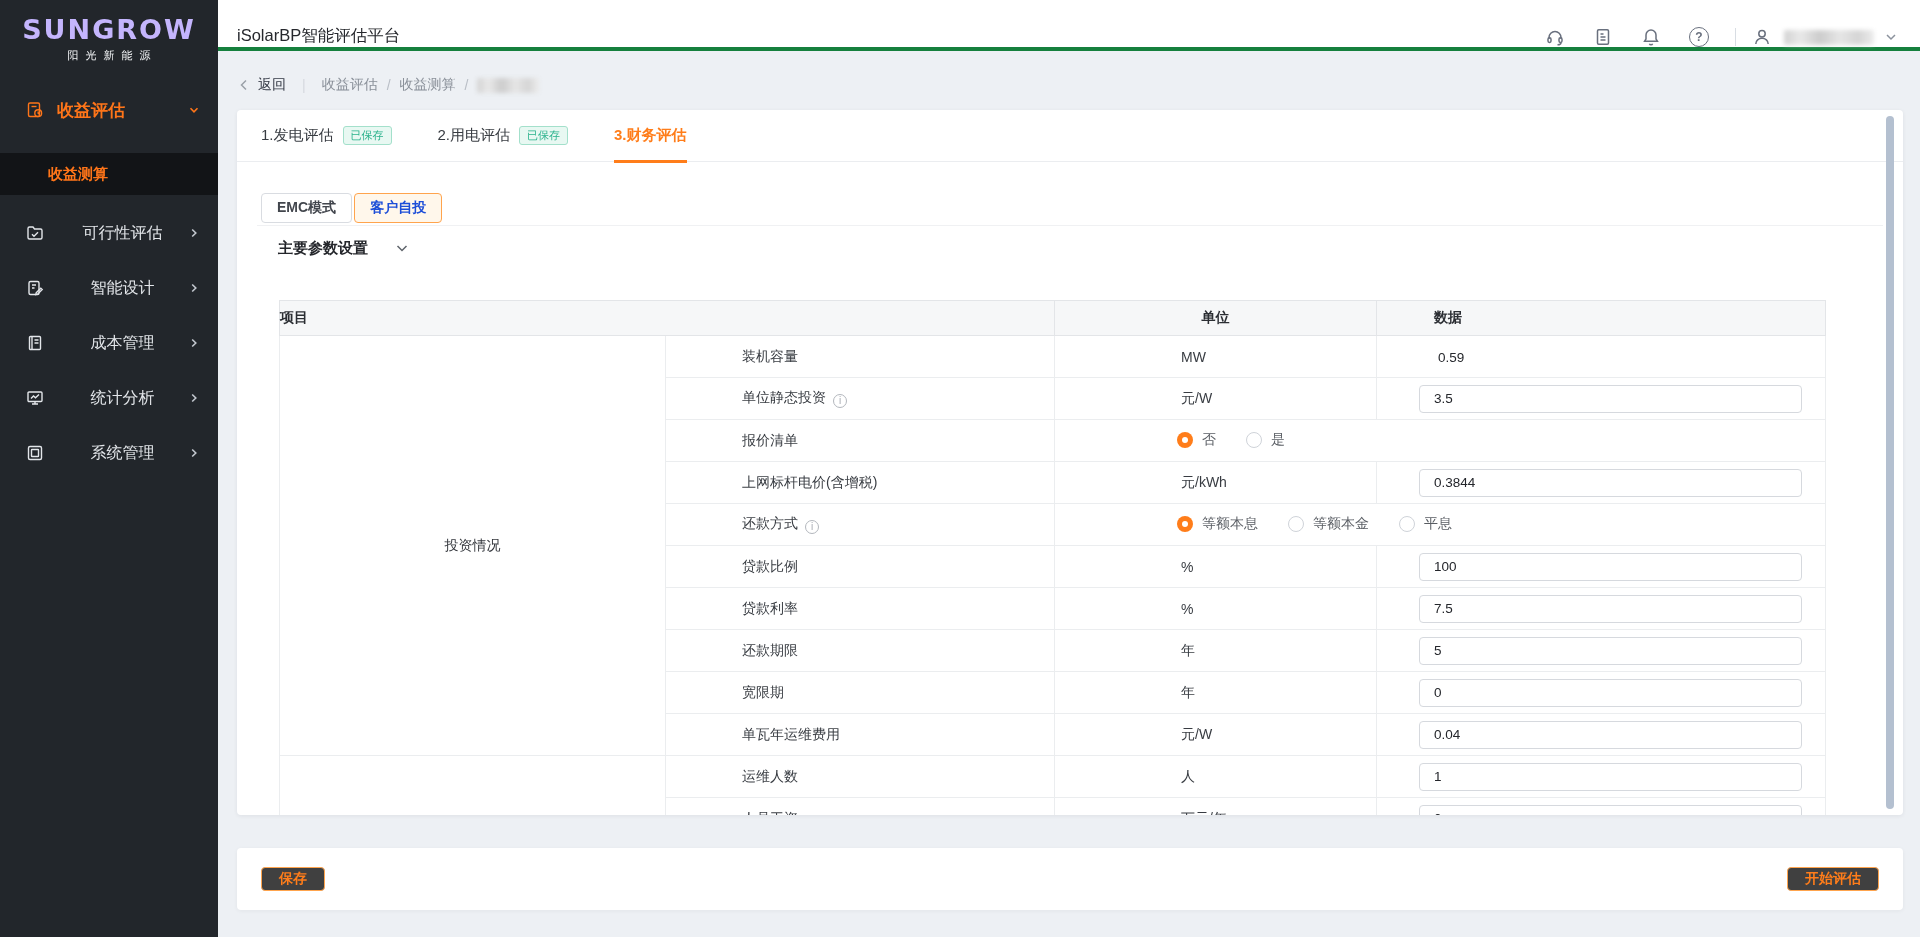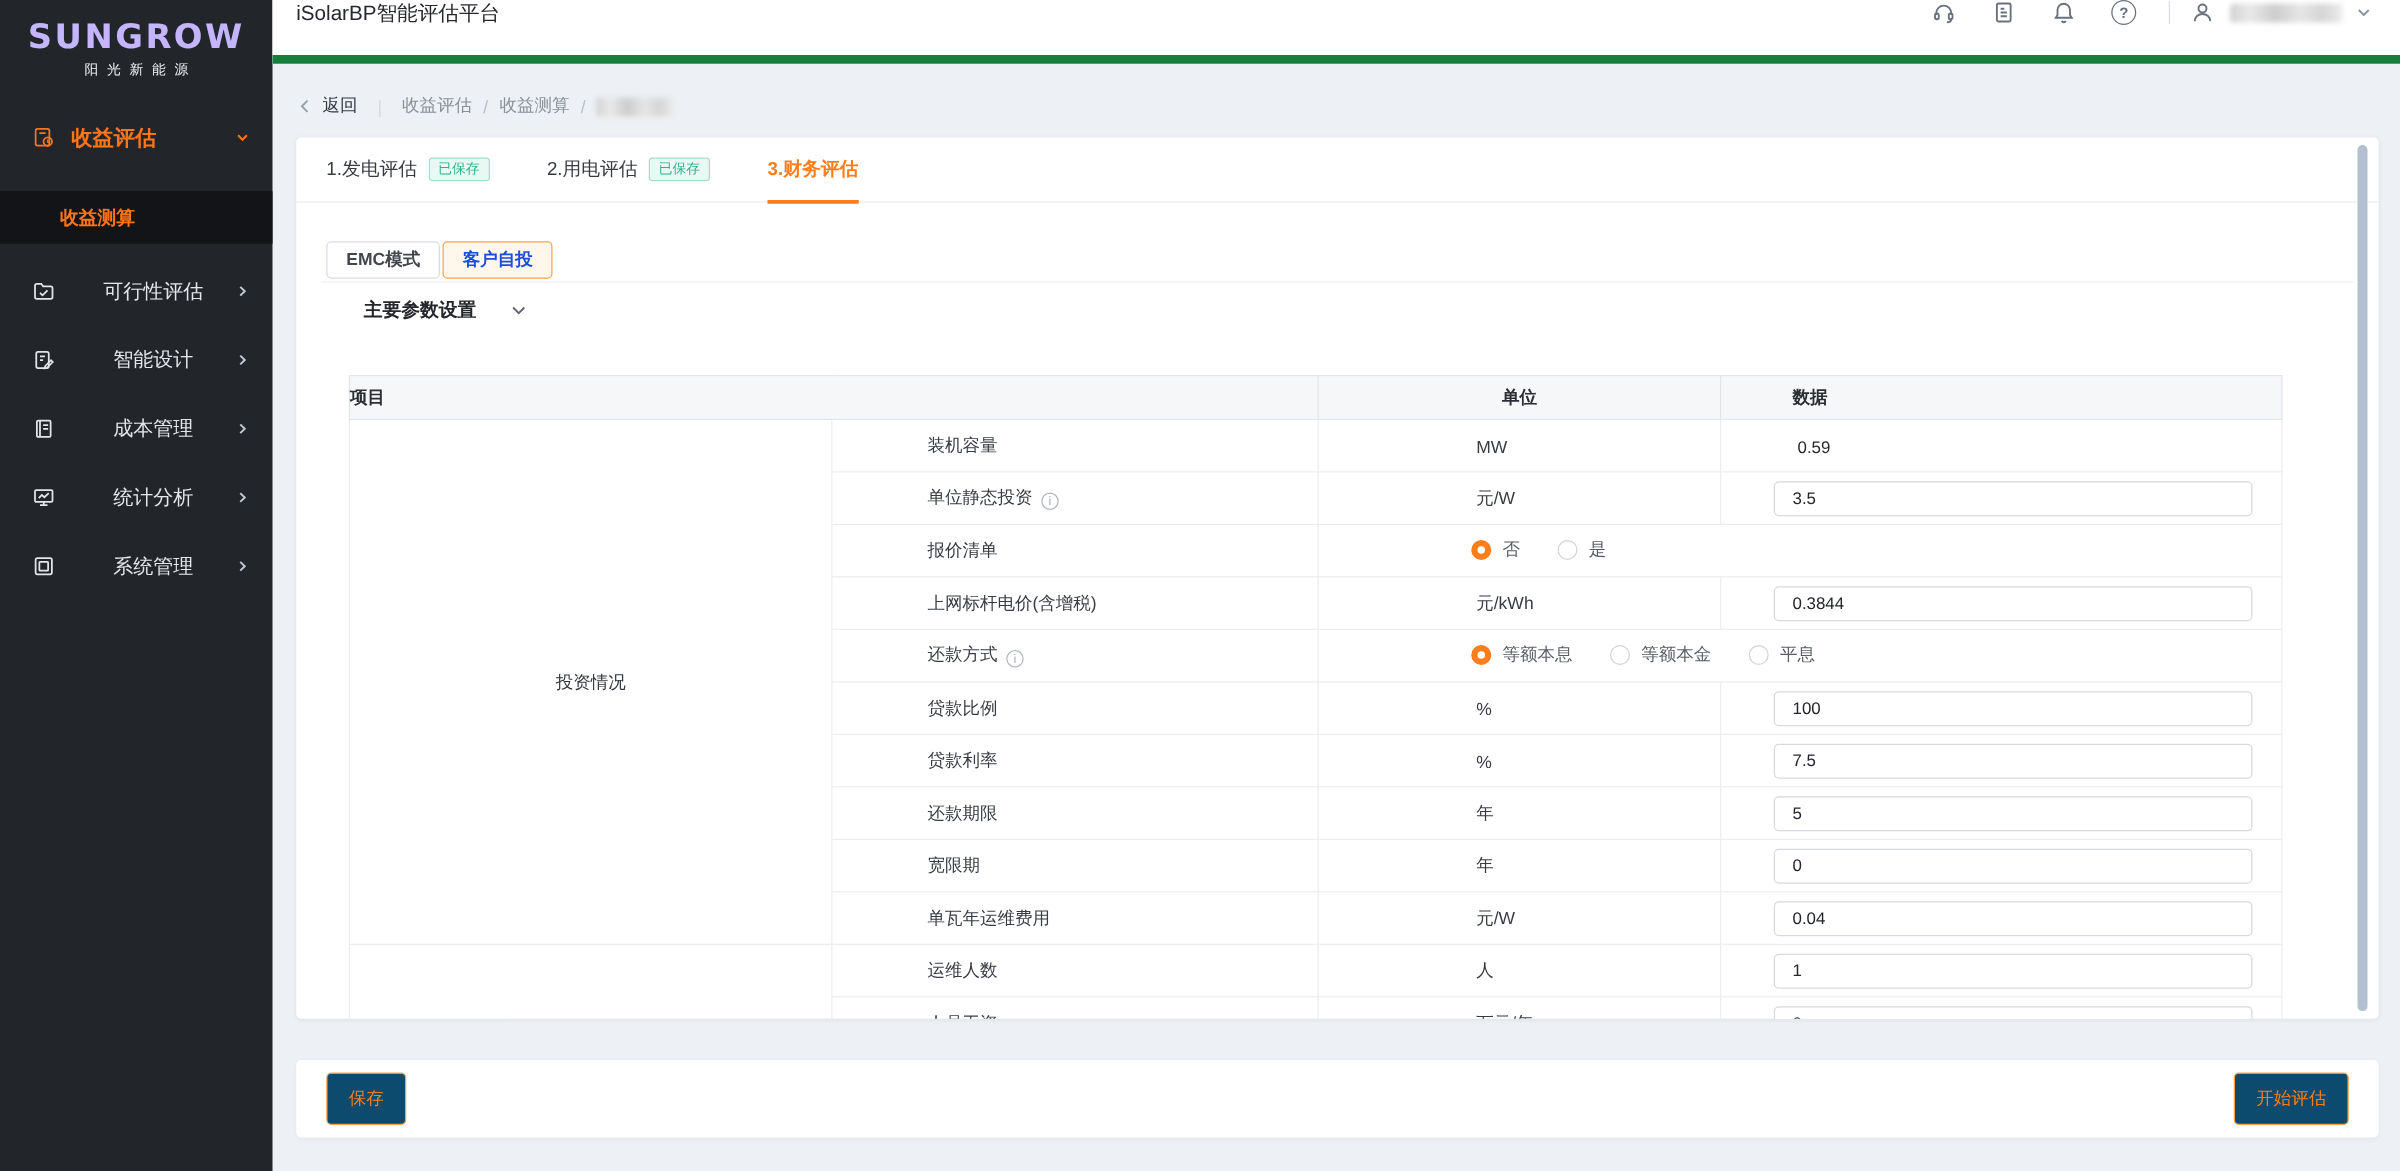--- a/index.html
+++ b/index.html
@@ -17,21 +17,21 @@
   .menu-item .mi-icon { width:18px; height:18px; margin-right:13px; flex:none; }
   .menu-item .mi-label { flex:1; white-space:nowrap; }
   .menu-item .chev { flex:none; color:#c3c8cf; }
   .menu-item.active-parent { color:#ff7519; font-weight:bold; font-size:17px; }
   .menu-item.active-parent .chev { color:#ff7519; }
   .submenu-item { margin-top:20px; height:42px; background:#121417; display:flex; align-items:center; padding-left:48px; color:#ff7519; font-weight:bold; font-size:15px; cursor:pointer; }
   .menu-group { margin-top:15px; }
   .menu-group .menu-item { margin-top:9px;text-align:center; }
 
   
-  .topbar { position:absolute; left:218px; top:0; width:1702px; height:51px; background:#ffffff; border-bottom:7px solid #15803d; display:flex; align-items:flex-start; padding:0 22px 0 19px; }
+  .topbar { position:absolute; left:218px; top:0; width:1702px; height:51px; background:#ffffff; border-bottom:4px solid #15803d; display:flex; align-items:flex-end; padding:0 22px 0 19px; }
   .app-title { font-size:16.5px; color:#26282d; }
   .topbar-right { margin-left:auto; display:flex; align-items:center; }
   .tb-icon { width:20px; height:20px; color:#69707e; margin-left:28px; cursor:pointer; }
   .tb-icon:first-child { margin-left:0; }
   .help-circle { width:20px; height:20px; border:1.6px solid #69707e; border-radius:50%; color:#69707e; font-size:12px; font-weight:bold; display:flex; align-items:center; justify-content:center; margin-left:28px; cursor:pointer; }
   .tb-divider { width:1px; height:18px; background:#d8dde3; margin:0 16px 0 26px; }
   .blur-chip { border-radius:2px; background:linear-gradient(90deg,#d2d2d2 0%,#e9e9e9 18%,#cccccc 40%,#e6e6e6 62%,#d5d5d5 82%,#ececec 100%); filter:blur(2px); }
   .user-chip { width:90px; height:15px; margin-left:12px; }
   .tb-chev { width:14px; height:14px; color:#8b929d; margin-left:10px; cursor:pointer; }
 
@@ -50,21 +50,21 @@
   .tab { display:flex; align-items:center; margin-right:46px; font-size:15px; color:#383c42; height:52px; position:relative; cursor:pointer; }
   .tab-badge { margin-left:9px; font-size:11px; color:#2bb28c; background:#e8f8f2; border:1px solid #a3e0cb; border-radius:3px; padding:3px 7px; line-height:1; }
   .tab.active { color:#ff7d1a; font-weight:bold; }
   .tab.active::after { content:""; position:absolute; left:0; right:0; bottom:-1px; height:3px; background:#ff7d1a; }
 
   .mode-row { display:flex; padding:31px 0 0 24px;font-weight:bold; }
   .mode-btn { height:30px; padding:0 15px; display:flex; align-items:center; font-size:14px; border:1px solid #d9dce1; background:#fff; color:#42464d; border-radius:4px; margin-right:2px; cursor:pointer; }
   .mode-btn.selected { background:#fff7eb; border-color:#ffa44d; color:#1d4ed8; }
 
   .section-divider { margin:2px 20px 0 20px; border-top:1px solid #f0f1f3; }
-  .section-header { display:flex; align-items:center; height:44px; padding-left:54px; font-size:15px; font-weight:bold; color:#24262b; cursor:pointer; }
+  .section-header { display:flex; align-items:center; height:44px; padding-left:41px; font-size:15px; font-weight:bold; color:#24262b; cursor:pointer; }
   .section-chev { width:16px; height:16px; color:#5f646b; margin-left:26px; }
 
   .table-wrap { margin:30px 0 0 42px; }
   table.params { width:1546px; border-collapse:collapse; table-layout:fixed; font-size:14px; color:#383c42; }
   table.params th { height:35px; background:#f6f7f8; border:1px solid #e3e5e8; font-weight:bold; font-size:14px; color:#2b2e33; }
   th.th-item { text-align:left; }
   th.th-unit { text-align:center; }
   th.th-data { text-align:left; padding-left:57px; }
   table.params td { height:42px; border:1px solid #ebedef; }
   td.group-cell { text-align:center; vertical-align:middle; color:#33363c; }
@@ -76,21 +76,21 @@
   td.radio-cell { padding-left:122px; }
   .radio-opt { display:inline-flex; align-items:center; margin-right:30px; color:#595d63; font-size:14px; cursor:pointer; }
   .radio-dot { width:16px; height:16px; border-radius:50%; border:1px solid #cfd3d9; background:#fff; margin-right:9px; position:relative; }
   .radio-opt.checked .radio-dot { border:none; background:#ff7d1a; }
   .radio-opt.checked .radio-dot::after { content:""; position:absolute; width:6px; height:6px; background:#fff; border-radius:50%; left:5px; top:5px; }
   .info-badge { display:inline-flex; width:14px; height:14px; border:1px solid #b3b7bd; border-radius:50%; color:#a9adb3; font-size:10px; align-items:center; justify-content:center; margin-left:7px; vertical-align:-2px; cursor:pointer; }
   .scroll-thumb { position:absolute; right:9px; top:6px; width:8px; height:693px; background:#b4c0d0; border-radius:4px; cursor:grab; }
 
   
   .footer-card { position:absolute; left:237px; top:848px; width:1666px; height:62px; background:#fff; border-radius:4px; display:flex; align-items:center; justify-content:space-between; padding:0 24px; box-shadow:0 1px 4px rgba(31,35,41,.05); }
-  .o-btn { height:42px; padding:0 17px; border:1px solid #ffa44d; background:#0c4a6e; color:#ff7d1a; font-size:14px; border-radius:4px; display:flex; align-items:center; cursor:pointer; }
+  .o-btn { height:24px; padding:0 17px; border:1px solid #ffa44d; background:#404040; color:#ff7d1a; font-size:14px; border-radius:4px; display:flex; align-items:center; cursor:pointer;font-weight:bold; }
 </style>
 </head>
 <body>
 
 <aside class="sidebar">
   <div class="logo">
     <div class="logo-brand">SUNGROW</div>
     <div class="logo-sub">阳光新能源</div>
   </div>
   <nav class="menu">

